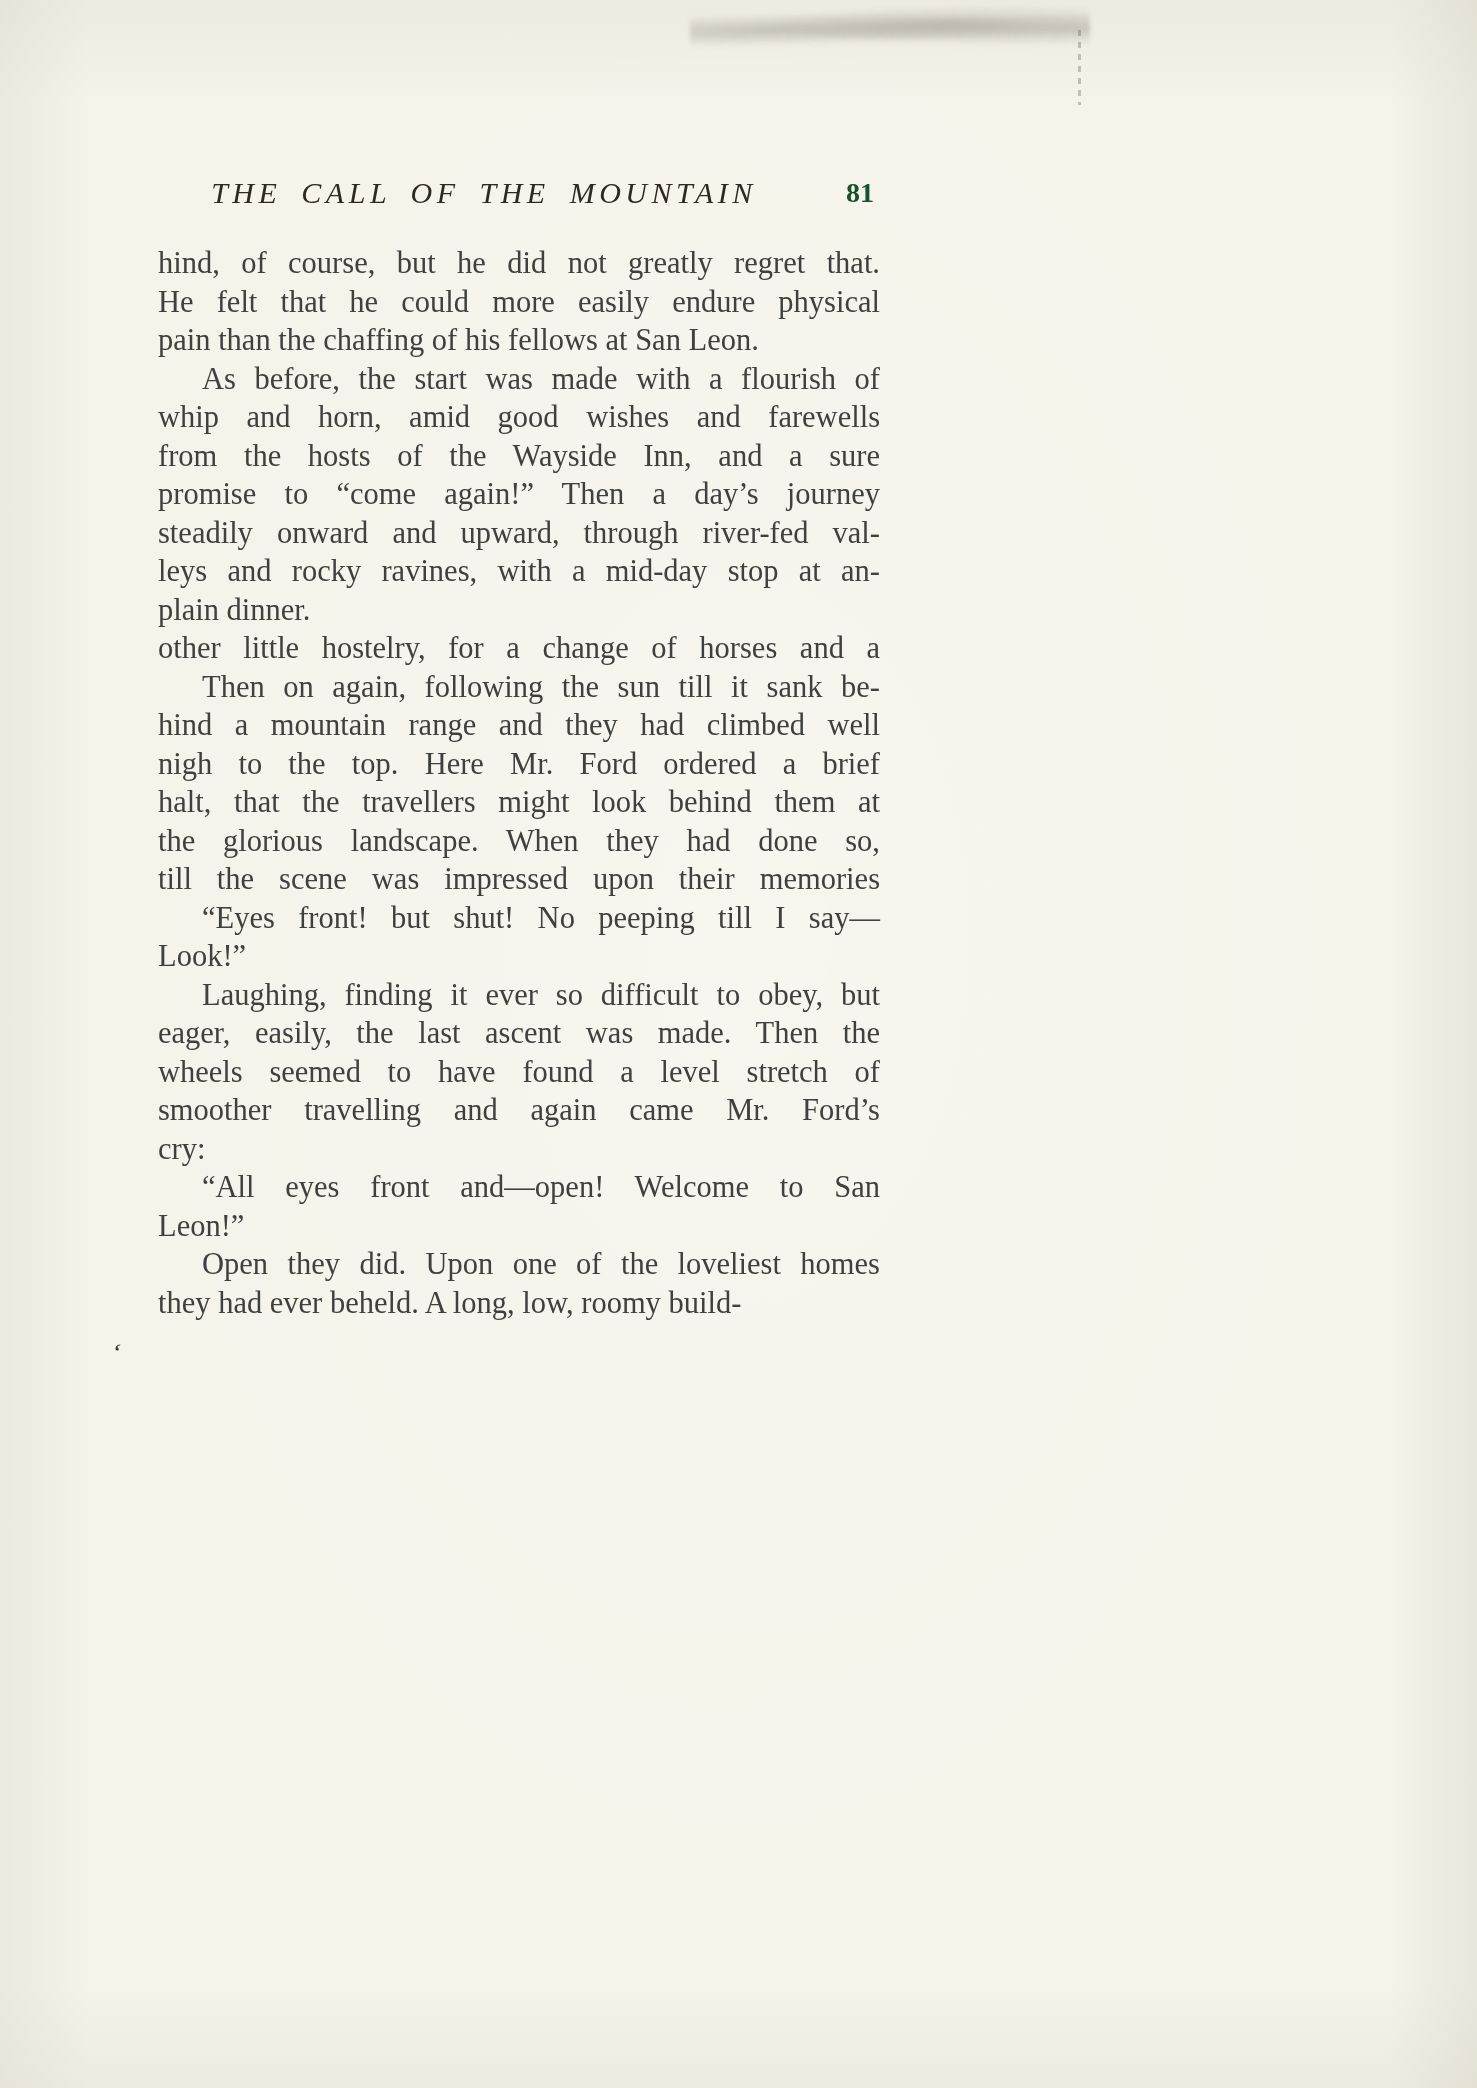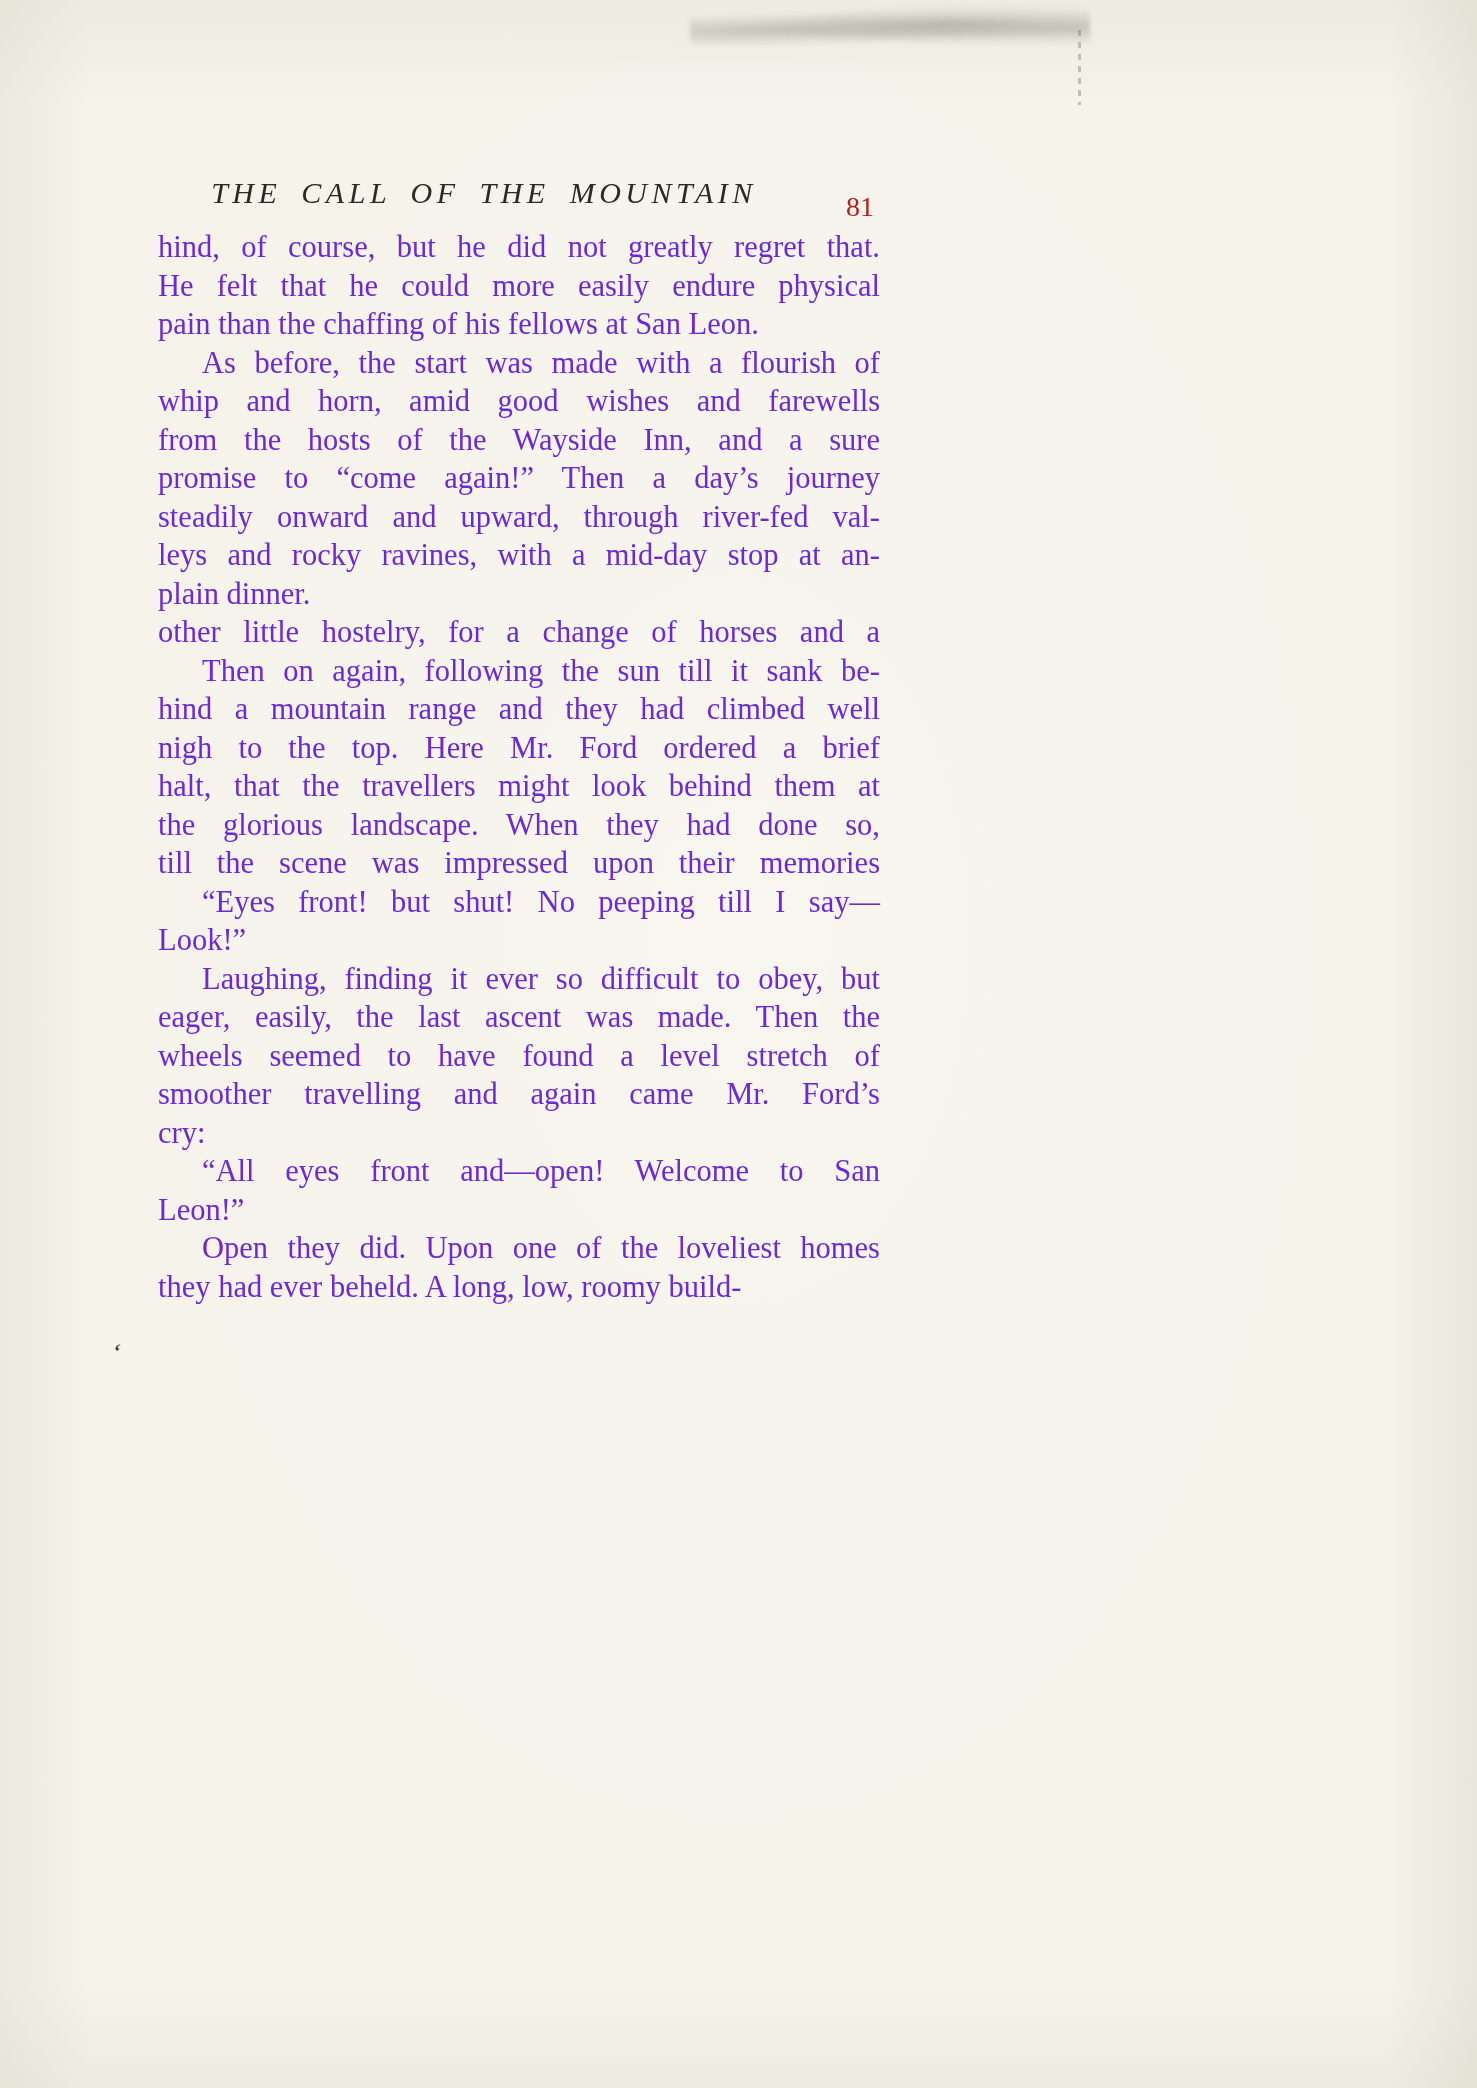--- a/index.html
+++ b/index.html
@@ -78,34 +78,34 @@
     font-style: italic;
     font-size: 30px;
     letter-spacing: 4.5px;
     word-spacing: 8px;
     color: #2e2922;
     white-space: nowrap;
   }
   .page-number {
     position: absolute;
     right: 6px;
-    top: 15px;
+    top: 1px;
     font-size: 28px;
-    font-weight: normal;
-    color: #b91c1c;
+    font-weight: bold;
+    color: #14532d;
   }
 
   .text-block {
     position: absolute;
-    top: 228px;
+    top: 244px;
     left: 158px;
     width: 722px;
     font-size: 30.5px;
     line-height: 38.5px;
-    color: #6d28d9;
+    color: #404040;
   }
   .paragraph {
     margin: 0;
     padding: 0;
   }
   .line {
     text-align: justify;
     text-align-last: justify;
     white-space: normal;
   }

